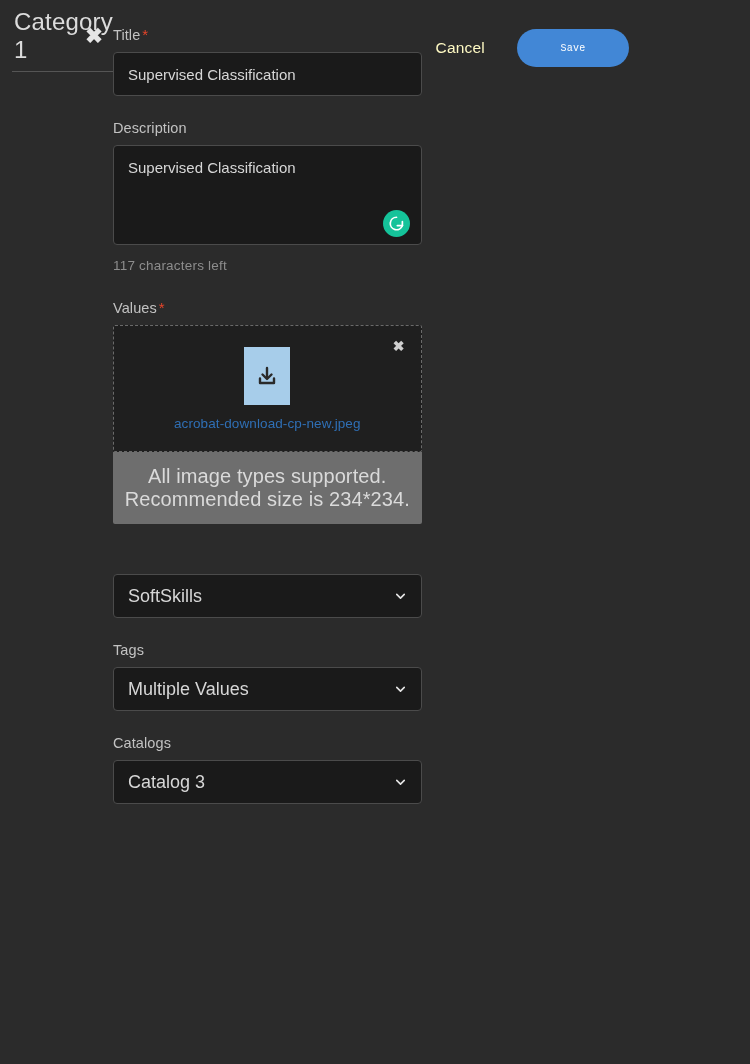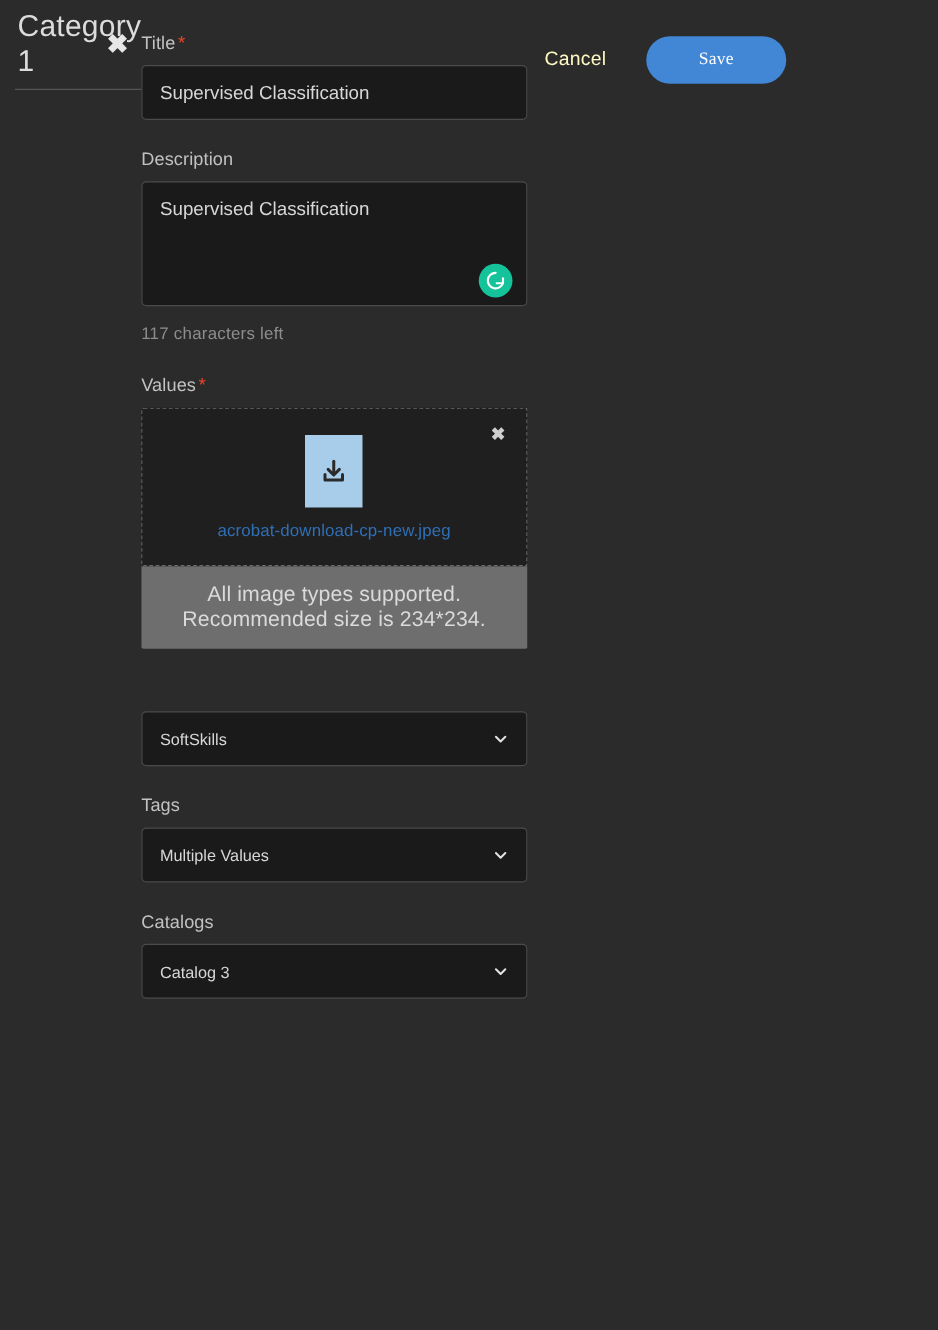--- a/index.html
+++ b/index.html
@@ -181,21 +181,21 @@
     font-size: 13.5px;
     color: #2f6fb5;
     letter-spacing: 0.1px;
     cursor: pointer;
     text-decoration: none;
   }
   .dz-hint {
     width: 100%;
     background: #6e6e6e;
     color: #dadada;
-    font-size: 17px;
+    font-size: 20px;
     text-align: center;
     padding: 13px 0;
     letter-spacing: 0.1px;
     border-radius: 0 0 2px 2px;
   }
 
   
   .spacer-selects { height: 50px; }
   .field-select { margin-bottom: 0; }
 
@@ -203,21 +203,21 @@
     position: relative;
     width: 100%;
   }
   .select-box {
     width: 100%;
     height: 44px;
     background: #1a1a1a;
     border: 1px solid #4b4b4b;
     border-radius: 4px;
     color: #d7d7d7;
-    font-size: 13px;
+    font-size: 18px;
     font-family: "Liberation Sans", sans-serif;
     padding: 0 38px 0 14px;
     display: flex;
     align-items: center;
     cursor: pointer;
   }
   .chevron {
     position: absolute;
     right: 14px;
     top: 50%;
@@ -245,22 +245,22 @@
     font-family: "Liberation Sans", sans-serif;
     cursor: pointer;
     padding: 8px 14px;
     letter-spacing: 0.2px;
   }
   .btn-save {
     background: #4287d6;
     border: none;
     border-radius: 20px;
     color: #ffffff;
-    font-size: 14px;
-    font-family: Liberation Serif, serif;
+    font-size: 10px;
+    font-family: Liberation Mono, monospace;
     cursor: pointer;
     width: 112px;
     height: 38px;
     letter-spacing: 0.2px;
   }
   .gap-24 { height: 24px; }
 </style>
 </head>
 <body>
 

